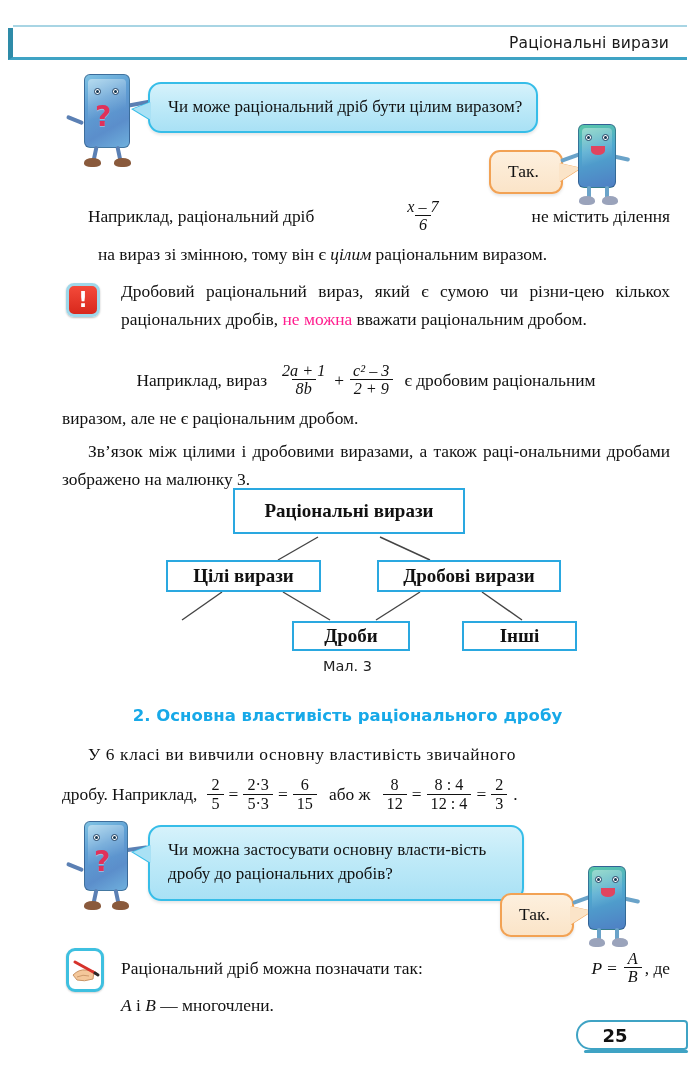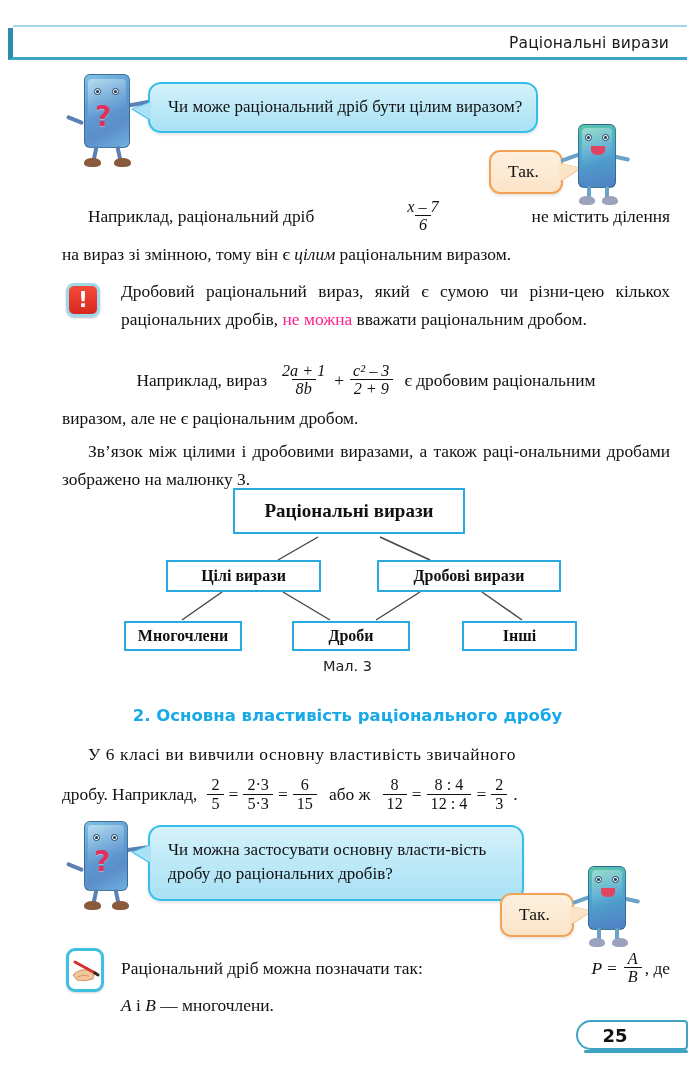--- a/index.html
+++ b/index.html
@@ -168,21 +168,21 @@
 
   
   .diagram { position: absolute; left: 0; top: 486px; width: 695px; height: 190px; }
   .dbox {
     position: absolute;
     border: 2.2px solid #2aa8e0;
     background: #ffffff;
     display: flex; align-items: center; justify-content: center;
     font-weight: bold;
     color: #111;
-    font-size: 16px;
+    font-size: 19px;
     white-space: nowrap;
   }
   .dbox.lvl1 { font-size: 19px; }
   .dcap {
     position: absolute;
     left: 0; right: 0; top: 172px;
     text-align: center;
     font-family: "DejaVu Sans", sans-serif;
     font-size: 14.5px;
     color: #222;
@@ -279,21 +279,21 @@
 
 <div class="para" style="left:62px; top:198px; width:608px;">
   <div style="display:flex; align-items:center; justify-content:space-between;">
     <span style="padding-left:26px;">Наприклад, раціональний дріб</span>
     <span class="frac">
       <span class="num">x – 7</span>
       <span class="den">6</span>
     </span>
     <span>не містить ділення</span>
   </div>
-  <div style="margin-top:6px;">
+  <div style="margin-top:6px;margin-left:36px;">
     <span>на вираз зі змінною, тому він є </span><span class="italic">цілим</span><span> раціональним виразом.</span>
   </div>
 </div>
 
 <div class="icon-excl" style="left:66px; top:283px;">
   <div class="bang">!</div>
 </div>
 <div class="para" style="left:121px; top:277px; width:549px;">
   <span>Дробовий раціональний вираз, який є сумою чи різни-цею кількох раціональних дробів, </span><span class="hl-pink">не можна</span><span> вважати раціональним дробом.</span>
 </div>
@@ -335,23 +335,20 @@
     <span>Раціональні вирази</span>
   </div>
 
   <div class="dbox" style="left:166px; top:74px; width:155px; height:32px;">
     <span>Цілі вирази</span>
   </div>
   <div class="dbox" style="left:377px; top:74px; width:184px; height:32px;">
     <span>Дробові вирази</span>
   </div>
 
-  <div class="dbox" style="left:124px; top:135px; width:118px; height:30px;">
-    <span>Многочлени</span>
-  </div>
   <div class="dbox" style="left:292px; top:135px; width:118px; height:30px;">
     <span>Дроби</span>
   </div>
   <div class="dbox" style="left:462px; top:135px; width:115px; height:30px;">
     <span>Інші</span>
   </div>
 
   <div class="dcap">Мал. 3</div>
 </div>
 

